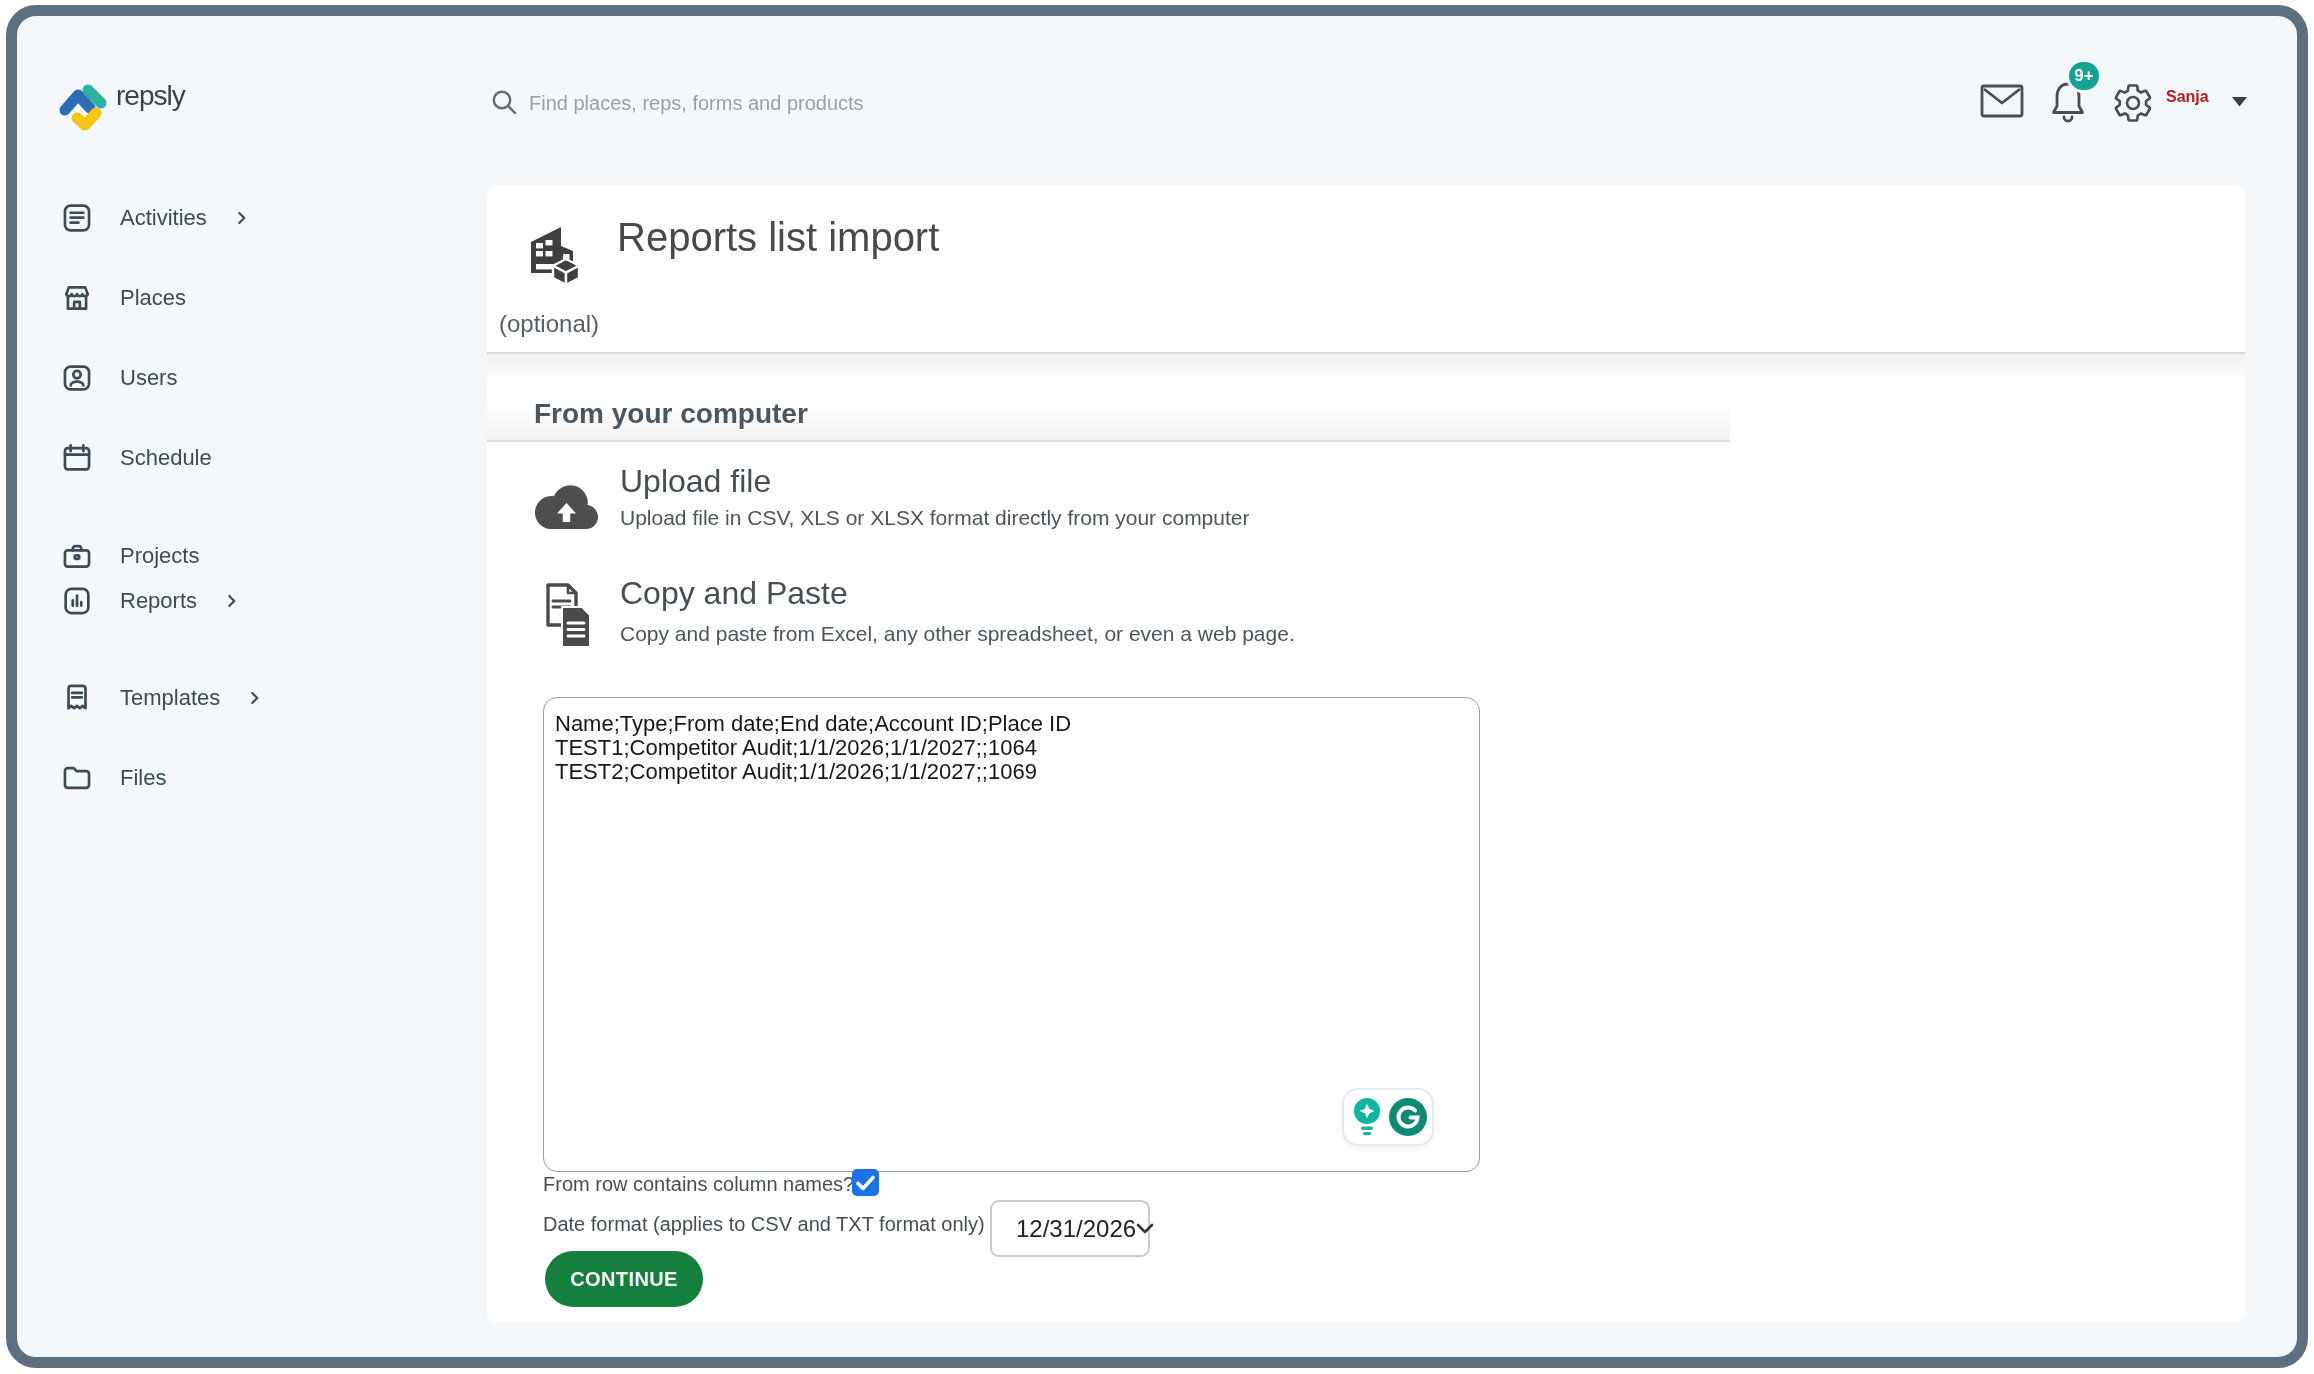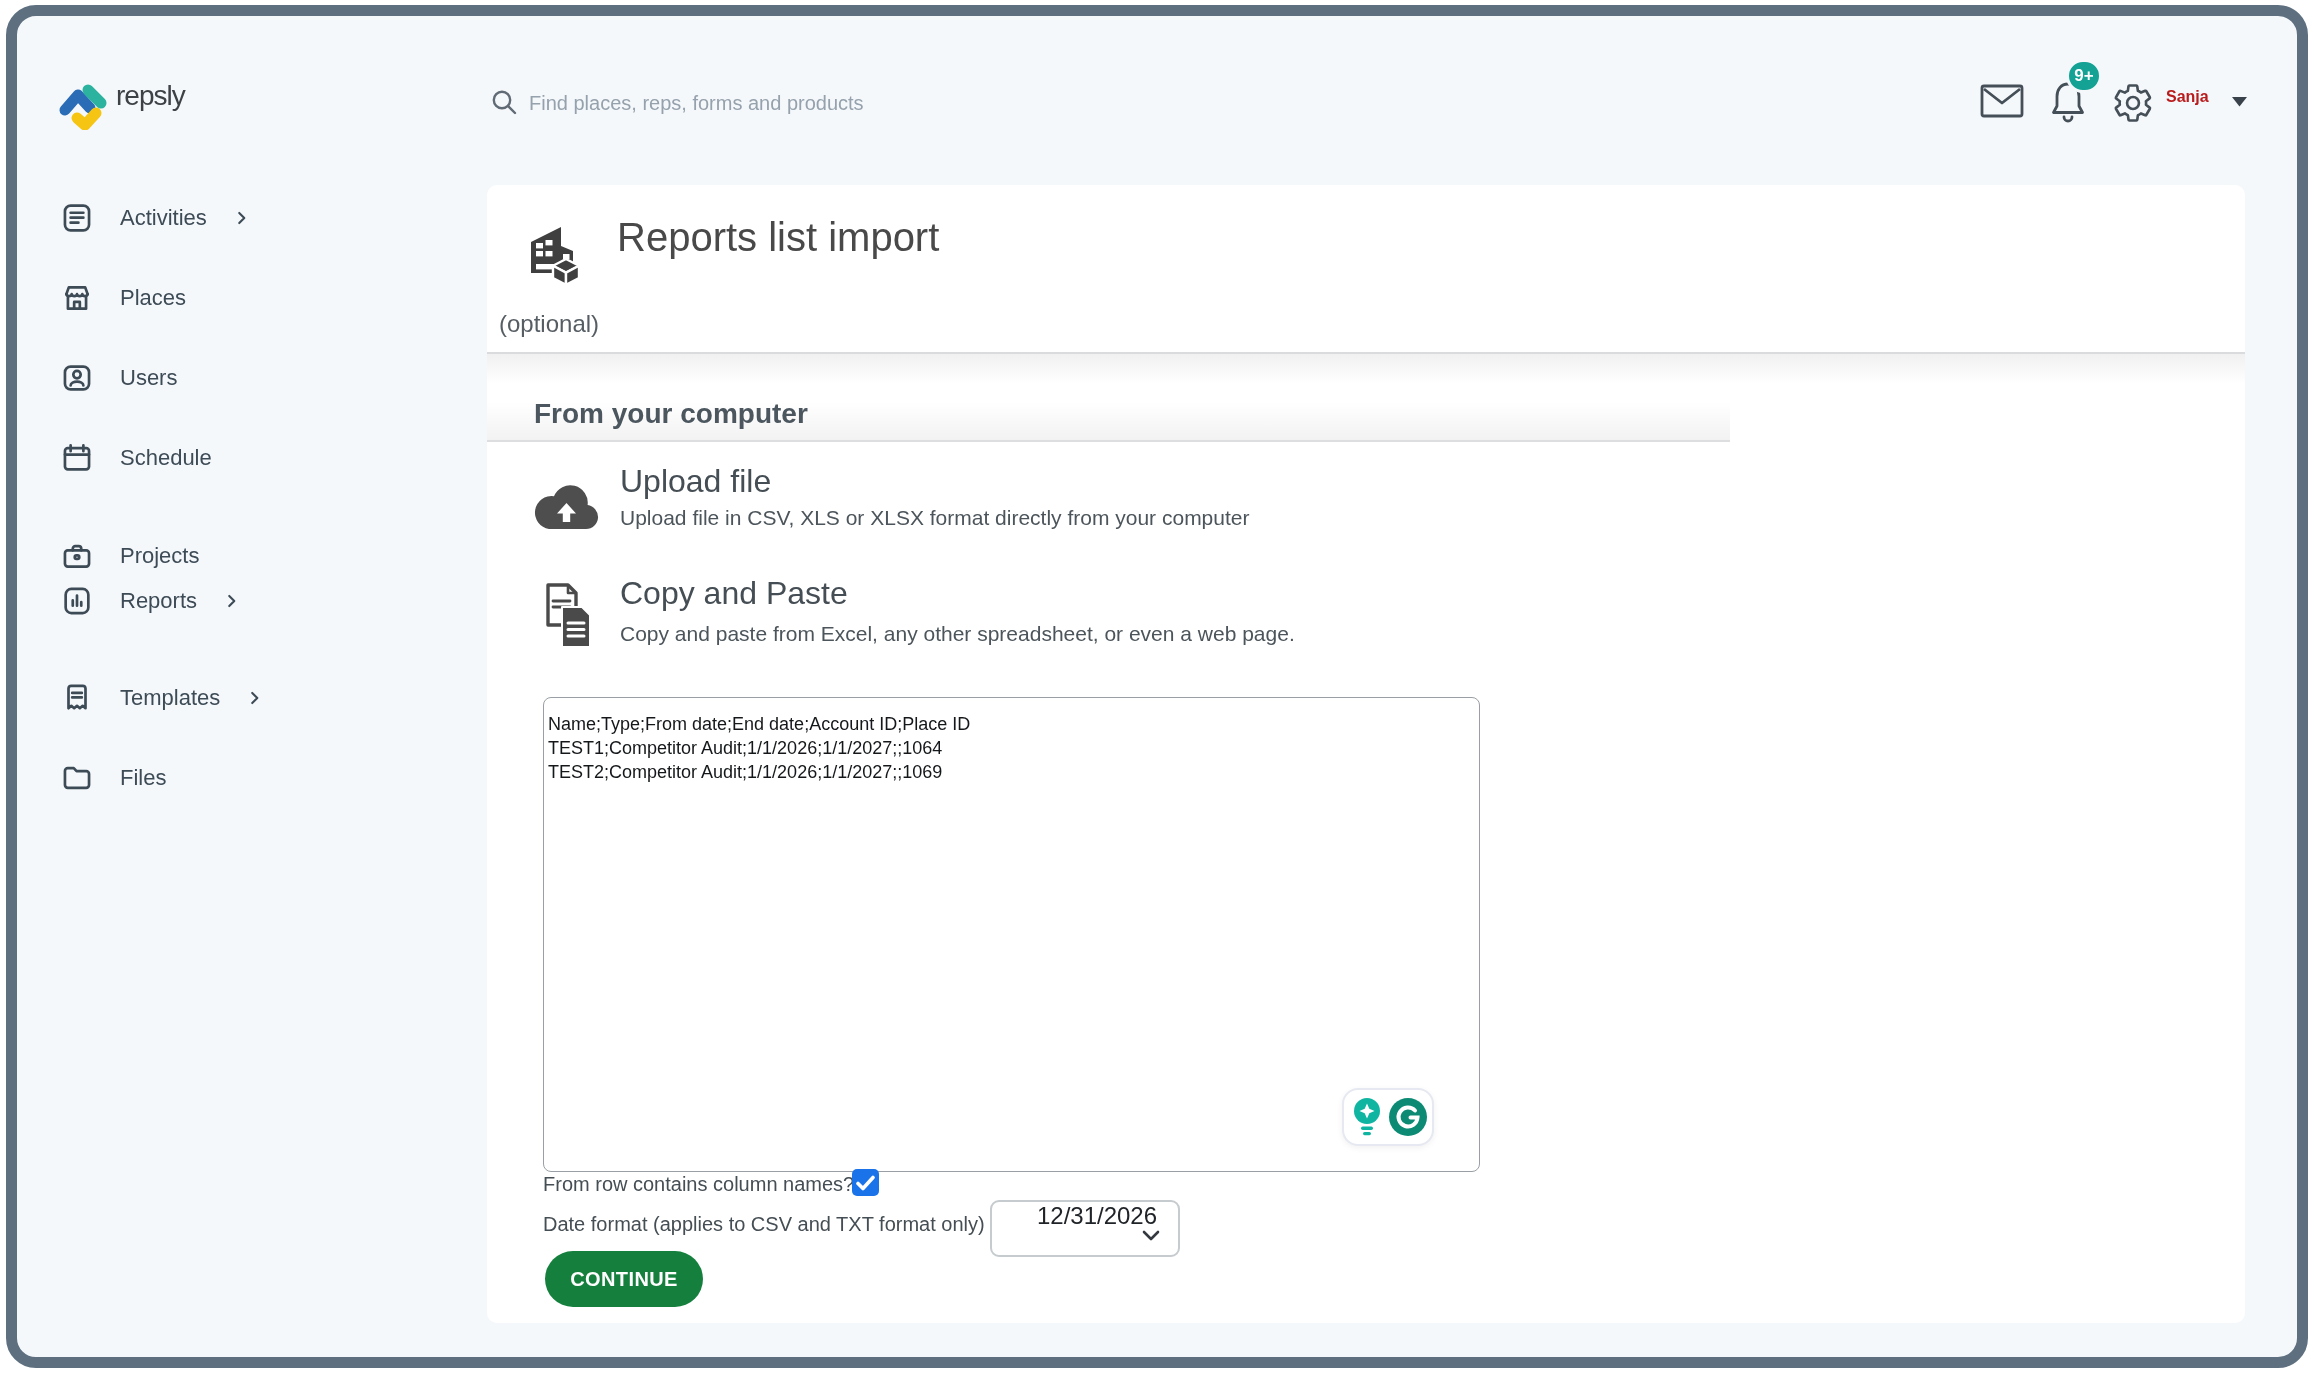--- a/index.html
+++ b/index.html
@@ -47,39 +47,39 @@
   .tab-label { position:absolute; left:47px; top:44px; font-size:28px; font-weight:600; color:#4b565e; }
 
   .upload-icon { position:absolute; left:45px; top:298px; }
   .upload-title { position:absolute; left:133px; top:278px; font-size:32px; color:#454e54; }
   .upload-desc { position:absolute; left:133px; top:321px; font-size:21px; color:#4c555b; }
   .copy-icon { position:absolute; left:56px; top:396px; }
   .copy-title { position:absolute; left:133px; top:390px; font-size:32px; color:#454e54; }
   .copy-desc { position:absolute; left:133px; top:437px; font-size:21px; color:#4c555b; }
 
   .paste-area { position:absolute; left:56px; top:512px; width:937px; height:475px;
-                border:1px solid #999fa4; border-radius:8px; background:#fff;
-                padding:14px 4px; font-family:"Liberation Sans","DejaVu Sans",sans-serif;
-                font-size:18px; line-height:24px; color:#15181a; resize:none; outline:none;
+                border:1px solid #999fa4; border-radius:14px; background:#fff;
+                padding:14px 11px; font-family:"Liberation Sans","DejaVu Sans",sans-serif;
+                font-size:22px; line-height:24px; color:#15181a; resize:none; outline:none;
                 white-space:pre; overflow:hidden; }
   .grammarly { position:absolute; left:855px; top:903px; width:92px; height:58px;
                background:#fff; border:2px solid #e6e9f1; border-radius:16px;
                display:flex; align-items:center; justify-content:center; gap:4px;
                box-shadow:0 2px 6px rgba(0,0,0,0.06); cursor:pointer; }
   .g-circle { width:38px; height:38px; border-radius:50%; background:#0c8a74; display:flex;
               align-items:center; justify-content:center; }
 
   .firstrow-label { position:absolute; left:56px; top:988px; font-size:20px; color:#454e54; }
   .checkbox { position:absolute; left:365px; top:984px; width:27px; height:27px;
               background:#1a73e8; border-radius:5px; display:flex; align-items:center;
               justify-content:center; cursor:pointer; }
   .date-label { position:absolute; left:56px; top:1028px; font-size:20px; color:#454e54; }
-  .date-select { position:absolute; left:503px; top:1015px; width:190px; height:57px;
+  .date-select { position:absolute; left:503px; top:1015px; width:160px; height:57px;
                  background:#fff; border:2px solid #c6cbcf; border-radius:9px;
-                 display:flex; align-items:center; cursor:pointer;flex-direction:column; }
+                 display:flex; align-items:center; cursor:pointer; }
   .date-select .val { margin-left:24px; font-size:24px; color:#202428; }
   .date-select .chev { margin-left:auto; margin-right:18px; display:flex; }
   .continue-btn { position:absolute; left:58px; top:1066px; width:158px; height:56px;
                   background:#15803d; border:none; border-radius:28px; color:#ffffff;
                   font-family:inherit; font-size:20px; font-weight:700; letter-spacing:0.4px;
                   cursor:pointer; }
   svg { display:block; }
 </style>
 </head>
 <body>

